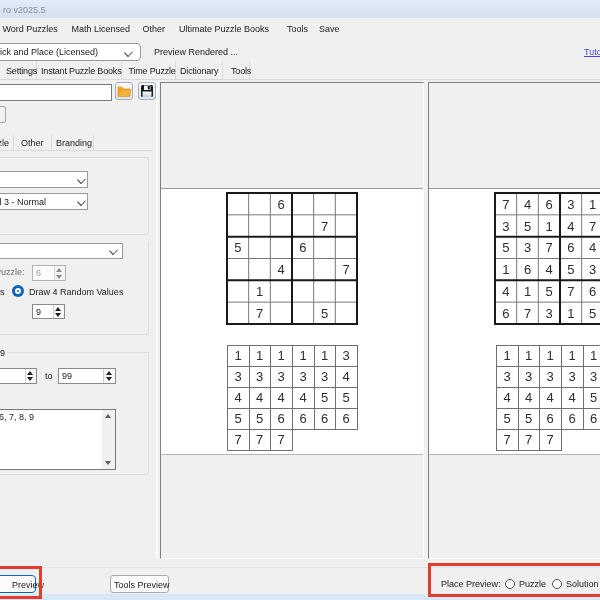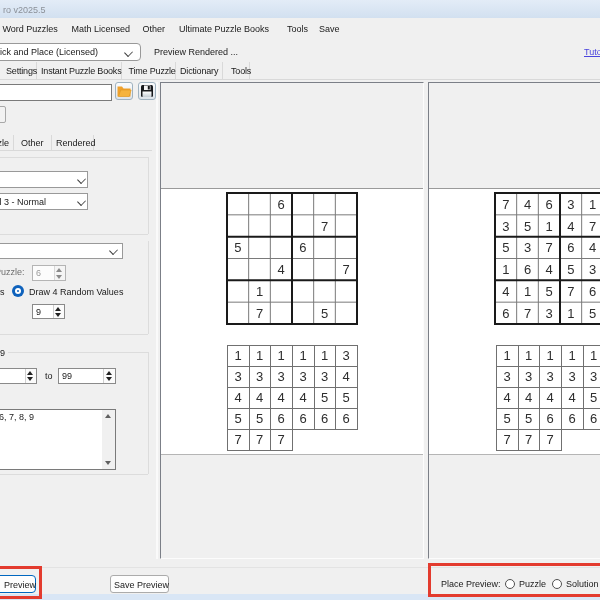--- a/index.html
+++ b/index.html
@@ -237,21 +237,21 @@
         </defs>
 </svg>
     </div>
 <div class="abs" style="left:-12px;top:106px;width:18px;height:17px;border:1px solid #a8a8a8;border-radius:2px;background:#f2f2f2"></div>
 <div class="hline" style="left:0;top:150px;width:152px"></div>
 <div class="vline" style="left:12.5px;top:135px;height:15px"></div>
 <div class="vline" style="left:50.5px;top:135px;height:15px"></div>
 <div class="vline" style="left:92.5px;top:135px;height:15px"></div>
 <div class="t" style="left:-18px;top:138px">Puzzle</div>
 <div class="t" style="left:21px;top:138px">Other</div>
-<div class="t" style="left:56px;top:138px">Rendered</div>
+<div class="t" style="left:56px;top:138px">Branding</div>
 <div class="hline" style="left:0;top:157px;width:148px;background:#dcdcdc"></div>
 <div class="vline" style="left:148px;top:157px;height:77px;background:#dcdcdc"></div>
 <div class="hline" style="left:0;top:234px;width:148px;background:#dcdcdc"></div>
 <div class="vline" style="left:148px;top:241px;height:93px;background:#dcdcdc"></div>
 <div class="hline" style="left:0;top:334px;width:148px;background:#dcdcdc"></div>
 <div class="t" style="left:0px;top:348px">9</div>
 <div class="hline" style="left:8px;top:352px;width:140px;background:#dcdcdc"></div>
 <div class="vline" style="left:148px;top:352px;height:122px;background:#dcdcdc"></div>
 <div class="hline" style="left:0;top:474px;width:148px;background:#dcdcdc"></div>
 <div class="combo" style="left:-10px;top:171px;width:98px;height:17px"></div>
@@ -287,23 +287,23 @@
 <div class="abs" style="left:103px;top:369px;width:12px;height:14px;background:#fbfbfb;border-left:1px solid #cfcfcf"></div>
 <div class="uarr" style="left:106px;top:371px"></div>
 <div class="darr" style="left:106px;top:377px"></div>
 <div class="abs" style="left:-30px;top:409px;width:146px;height:61px;background:#fff;border:1px solid #7a7a7a"></div>
 <div class="t" style="left:-11px;top:412px">5, 6, 7, 8, 9</div>
 <div class="abs" style="left:102px;top:410px;width:13px;height:59px;background:#f0f0f0"></div>
 <div class="uarr" style="left:105px;top:414px;border-bottom-color:#606060"></div>
 <div class="darr" style="left:105px;top:461px;border-top-color:#606060"></div>
 <div class="hline" style="left:0;top:567px;width:600px;background:#e3e3e3"></div>
 <div class="btn" style="left:-16px;top:575px;width:52px;height:18px;border:1px solid #0067c0;border-radius:4px"></div>
-<div class="t" style="left:4px;top:580px">Preview</div>
+<div class="t" style="left:12px;top:580px">Preview</div>
 <div class="abs" style="left:-10px;top:566px;width:52px;height:33px;border:3px solid #e33b2e;z-index:6"></div>
 <div class="btn" style="left:110px;top:575px;width:59px;height:18px"></div>
-<div class="t" style="left:114px;top:580px">Save Preview</div>
+<div class="t" style="left:114px;top:580px">Tools Preview</div>
 <div class="abs" style="left:428px;top:563px;width:180px;height:34px;border:3px solid #e33b2e;z-index:6"></div>
 <div class="t" style="left:441px;top:579px">Place Preview:</div>
 <div class="abs" style="left:504.5px;top:578.5px;width:10px;height:10px;border-radius:50%;border:1px solid #505050;background:#fff"></div>
 <div class="t" style="left:519px;top:579px">Puzzle</div>
 <div class="abs" style="left:552px;top:578.5px;width:10px;height:10px;border-radius:50%;border:1px solid #505050;background:#fff"></div>
 <div class="t" style="left:566px;top:579px">Solution</div>
 <div class="abs" style="left:0;top:594px;width:600px;height:6px;background:#d9e6f5"></div>
 </div>
 </body></html>

